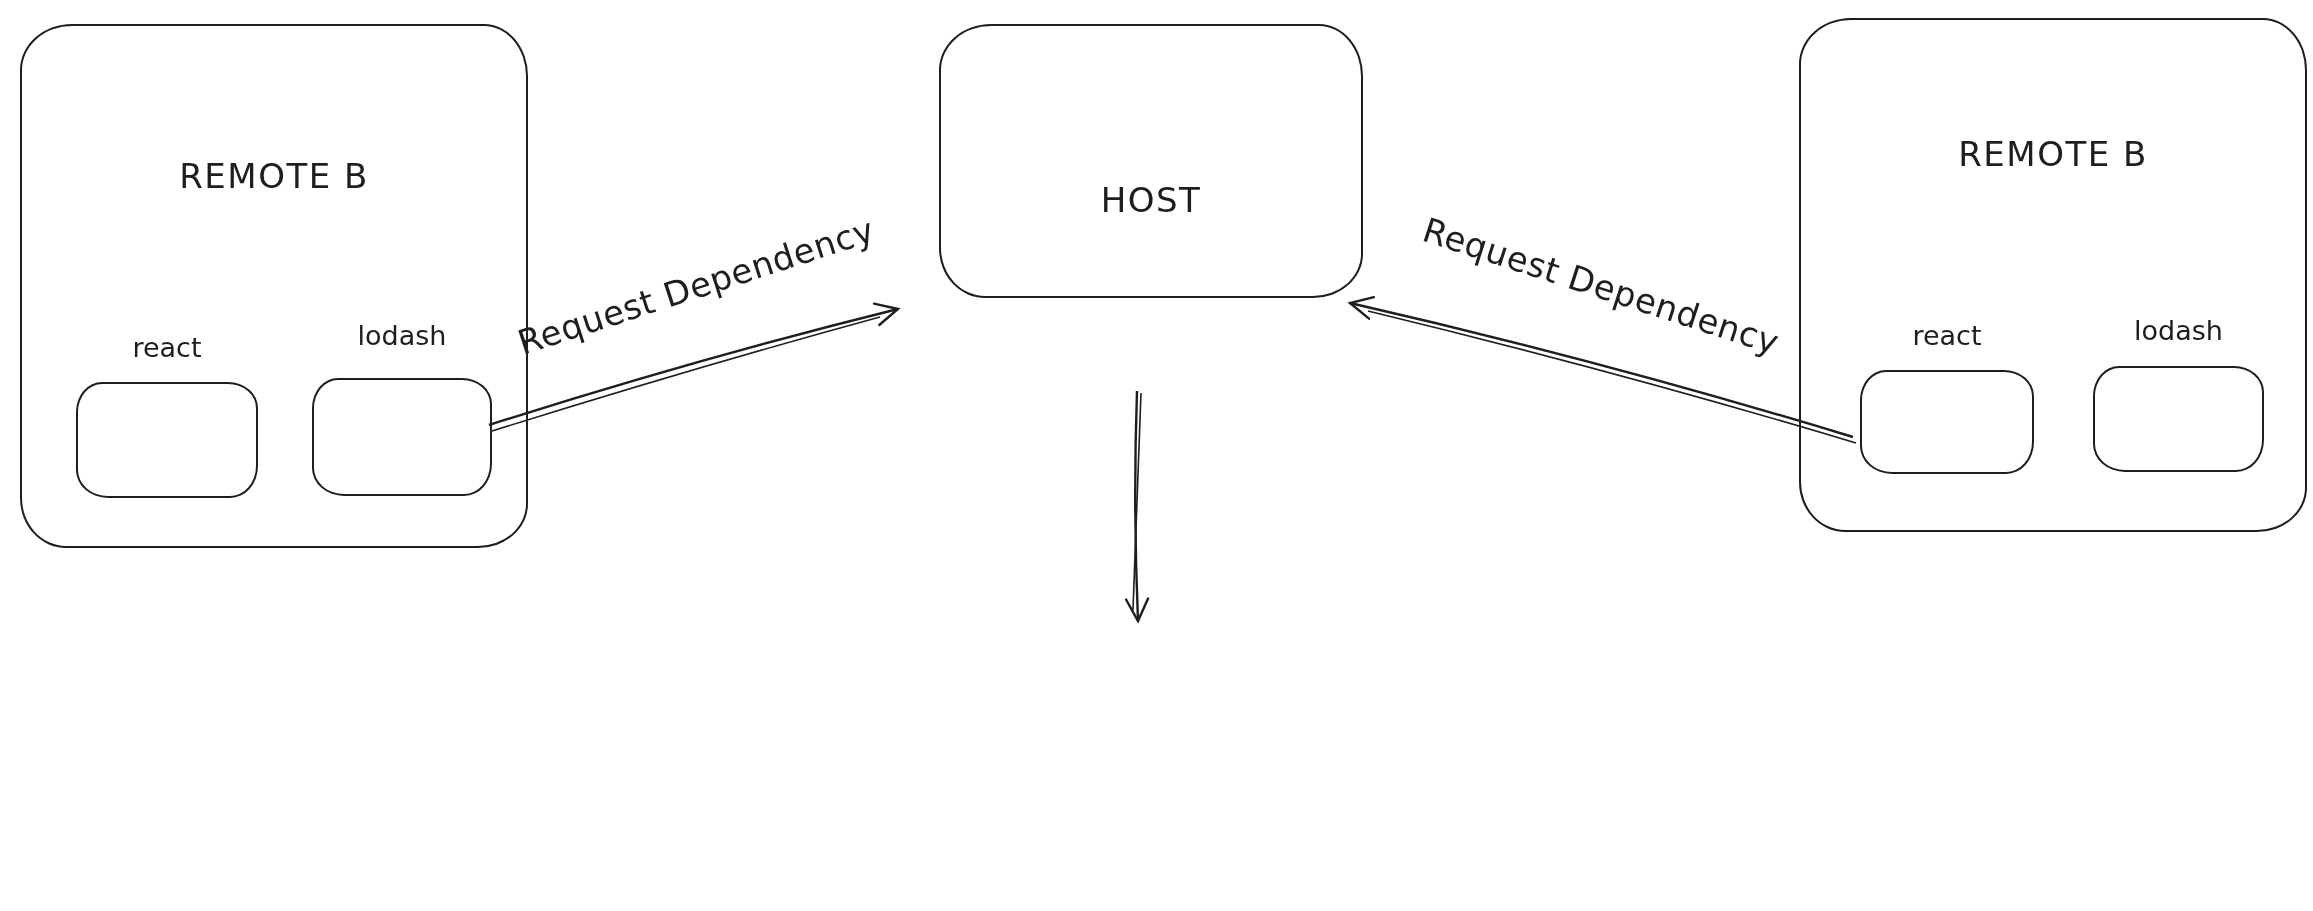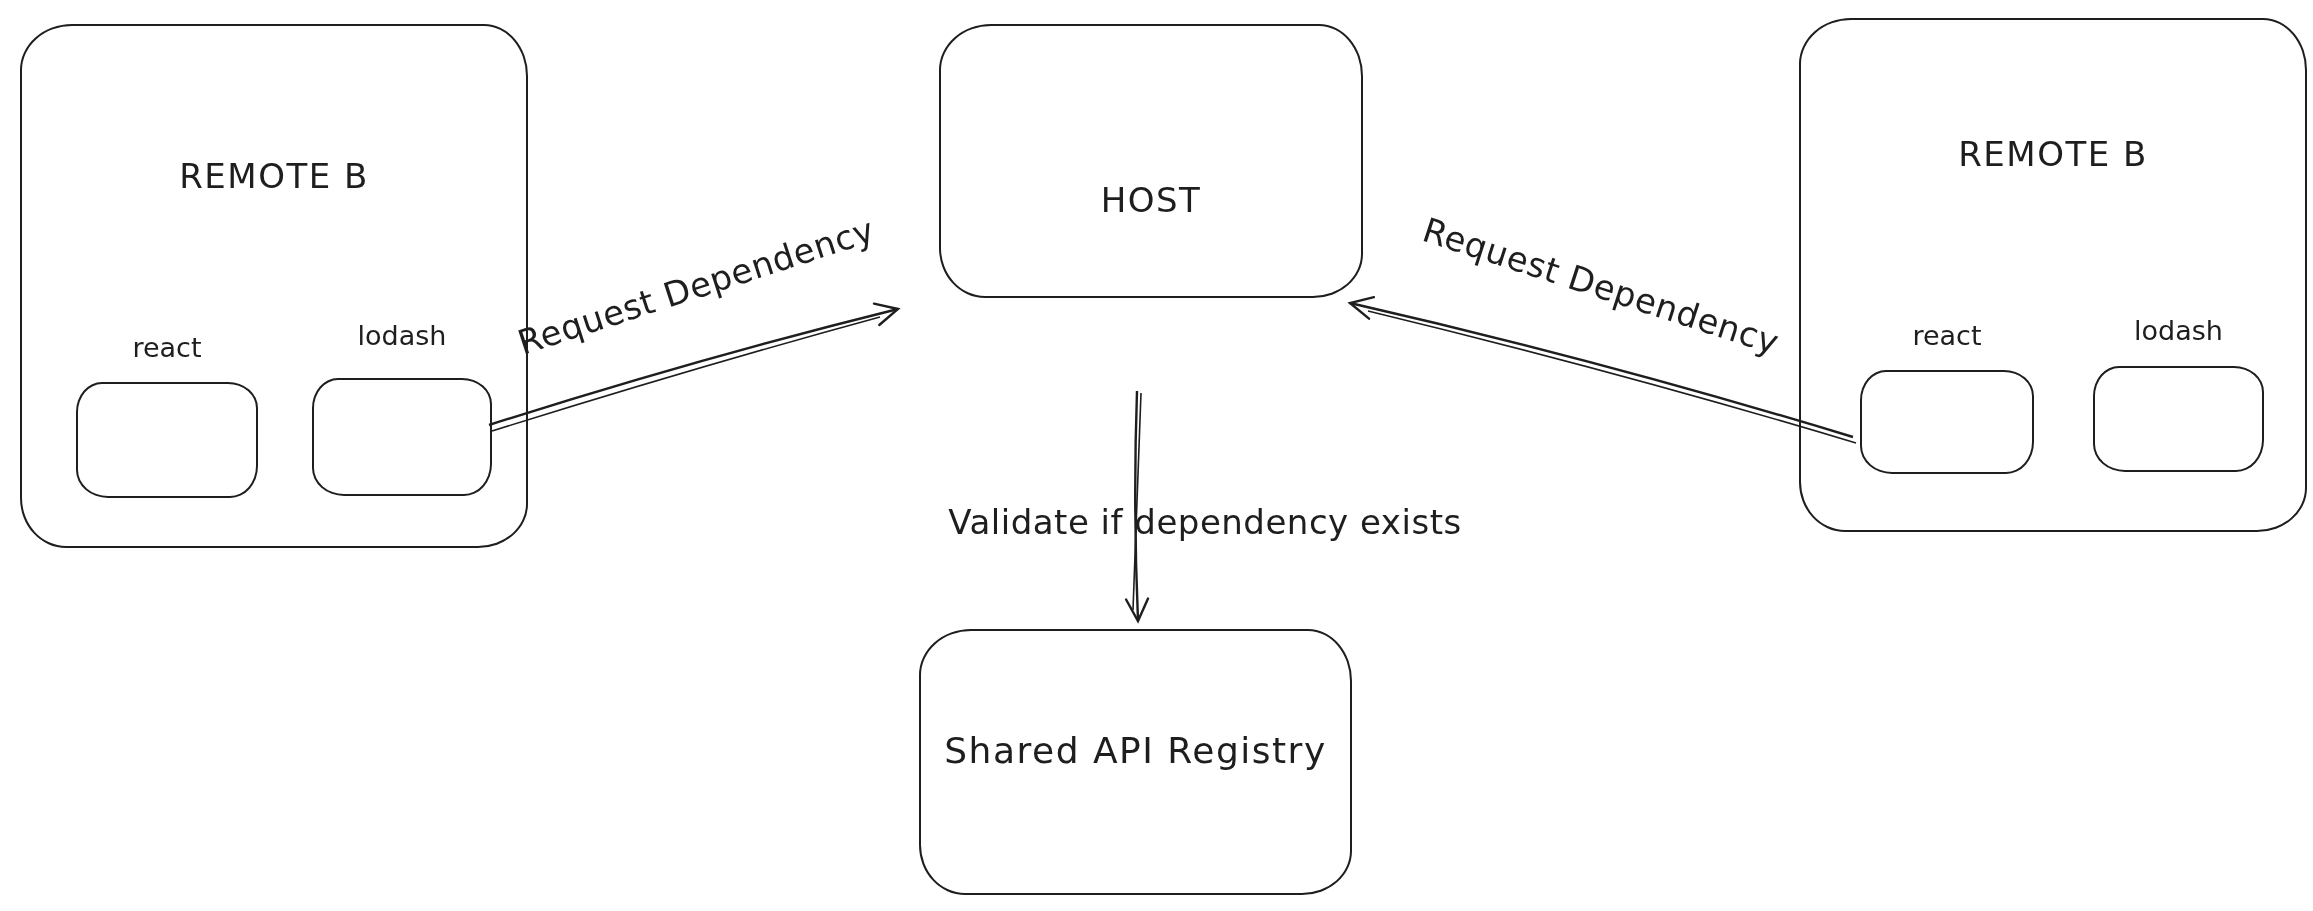--- a/index.html
+++ b/index.html
@@ -88,23 +88,19 @@
   <div class="node big" style="left:1799px; top:18px; width:508px; height:514px;">
     <div class="node-title" style="top:112px;">REMOTE B</div>
 
     <div class="pkg-label" style="left:59px; top:294px; width:174px;">react</div>
     <div class="node small" style="left:59px; top:350px; width:174px; height:104px;"></div>
 
     <div class="pkg-label" style="left:292px; top:289px; width:171px;">lodash</div>
     <div class="node small" style="left:292px; top:346px; width:171px; height:106px;"></div>
   </div>
 
-  <div class="node big" style="left:919px; top:629px; width:433px; height:266px;">
-    <div class="node-title" style="top:98px; font-size:36px;">Shared API Registry</div>
-  </div>
 
   <div class="edge-label" style="left:491px; top:264px; width:410px; transform:rotate(-18deg);">Request Dependency</div>
 
   <div class="edge-label" style="left:1396px; top:264px; width:410px; transform:rotate(18deg);">Request Dependency</div>
 
-  <div class="edge-label" style="left:915px; top:500px; width:580px;">Validate if dependency exists</div>
 
 </div>
 
 </body></html>

